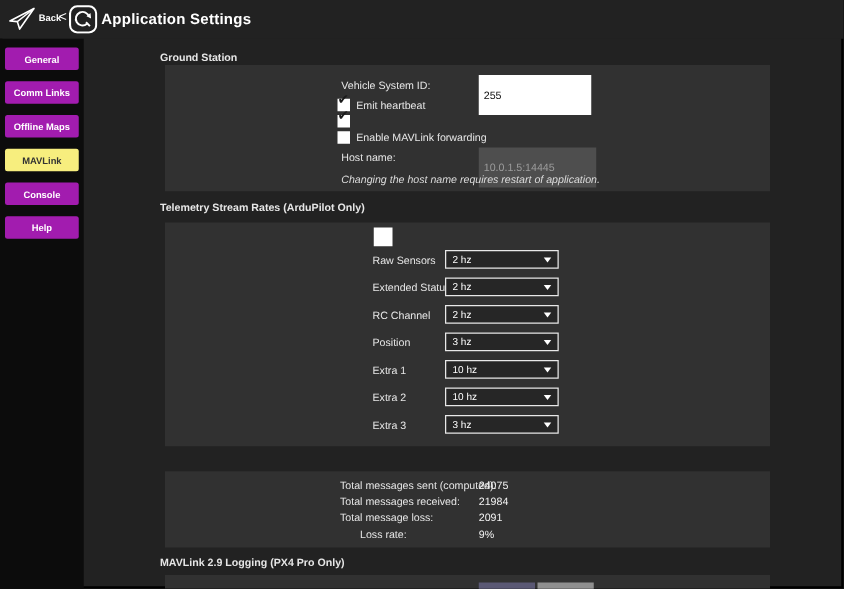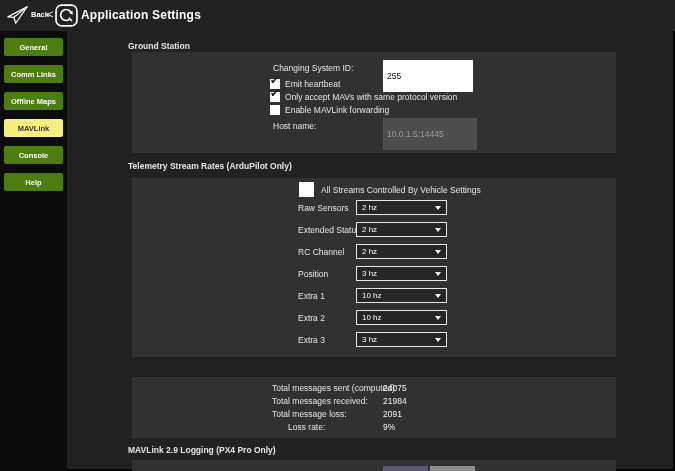--- a/index.html
+++ b/index.html
@@ -10,21 +10,21 @@
   
   .topbar { position:absolute; left:0; top:0; width:675px; height:31px; background:#222222; }
   .logo { position:absolute; left:7px; top:4px; }
   .back-label { position:absolute; left:31px; top:10px; font-size:7.5px; color:#ffffff; font-weight:600; }
   .back-chevron { position:absolute; left:47px; top:8px; font-size:11px; color:#ffffff; }
   .qicon { position:absolute; left:55px; top:4px; }
   .page-title { position:absolute; left:81px; top:8px; font-size:12px; font-weight:600; color:#ffffff; letter-spacing:.2px; }
 
   
   .sidebar { position:absolute; left:0; top:31px; width:67px; height:440px; background:#0c0c0c; }
-  .side-btn { position:absolute; left:4px; width:59px; height:18px; background:#4d7c0f; color:#ffffff;
+  .side-btn { position:absolute; left:4px; width:59px; height:18px; background:#a21caf; color:#ffffff;
               font-size:7.5px; font-weight:600; display:flex; align-items:center; justify-content:center;
               border-radius:2px; cursor:pointer; }
   .side-btn.active { background:#f7ee7e; color:#333333; }
 
   
   .section-title { position:absolute; font-size:8.5px; font-weight:bold; color:#e6e6e6; }
   .panel { position:absolute; left:132px; width:484px; background:#313131; }
 
   .label { position:absolute; font-size:8.5px; color:#e6e6e6; white-space:nowrap; }
   .value { position:absolute; font-size:8.5px; color:#f2f2f2; white-space:nowrap; }
@@ -75,45 +75,44 @@
     <div class="side-btn" style="top:34px">Comm Links</div>
     <div class="side-btn" style="top:61px">Offline Maps</div>
     <div class="side-btn active" style="top:88px">MAVLink</div>
     <div class="side-btn" style="top:115px">Console</div>
     <div class="side-btn" style="top:142px">Help</div>
   </div>
 
   <div class="section-title" style="left:128px; top:41px">Ground Station</div>
   <div class="panel" style="top:52px; height:101px"></div>
 
-  <div class="label" style="left:273px; top:63px">Changing System ID:</div>
+  <div class="label" style="left:273px; top:63px">Vehicle System ID:</div>
   <input class="text-input" style="left: 383px; top: 60px; width: 90px;" value="255">
 
   <div class="checkbox checked" style="left:270px; top:79px">
       <span class="mark">✔</span>
     </div>
   <div class="label" style="left:285px; top:79px">Emit heartbeat</div>
 
   <div class="checkbox checked" style="left:270px; top:92px">
       <span class="mark">✔</span>
     </div>
-  <div class="label" style="left:285px; top:92px">Only accept MAVs with same protocol version</div>
 
   <div class="checkbox" style="left:270px; top:105px"></div>
   <div class="label" style="left:285px; top:105px">Enable MAVLink forwarding</div>
 
   <div class="label" style="left:273px; top:121px">Host name:</div>
   <input class="text-input disabled" style="left: 383px; top: 118px; width: 94px; height: 16px;" value="10.0.1.5:14445">
 
+  <div class="note" style="left:273px; top:138px">Changing the host name requires restart of application.</div>
 
   <div class="section-title" style="left:128px; top:161px">Telemetry Stream Rates (ArduPilot Only)</div>
   <div class="panel" style="top:178px; height:179px"></div>
 
   <div class="checkbox big" style="left:299px; top:182px"></div>
-  <div class="label" style="left:321px; top:185px">All Streams Controlled By Vehicle Settings</div>
 
   <div class="label" style="left:298px; top:203px">Raw Sensors</div>
   <div class="dropdown" style="top:200px">
       <span>2 hz</span>
       <span class="dd-arrow"></span>
     </div>
 
   <div class="label" style="left:298px; top:225px">Extended Status</div>
   <div class="dropdown" style="top:222px">
       <span>2 hz</span>

